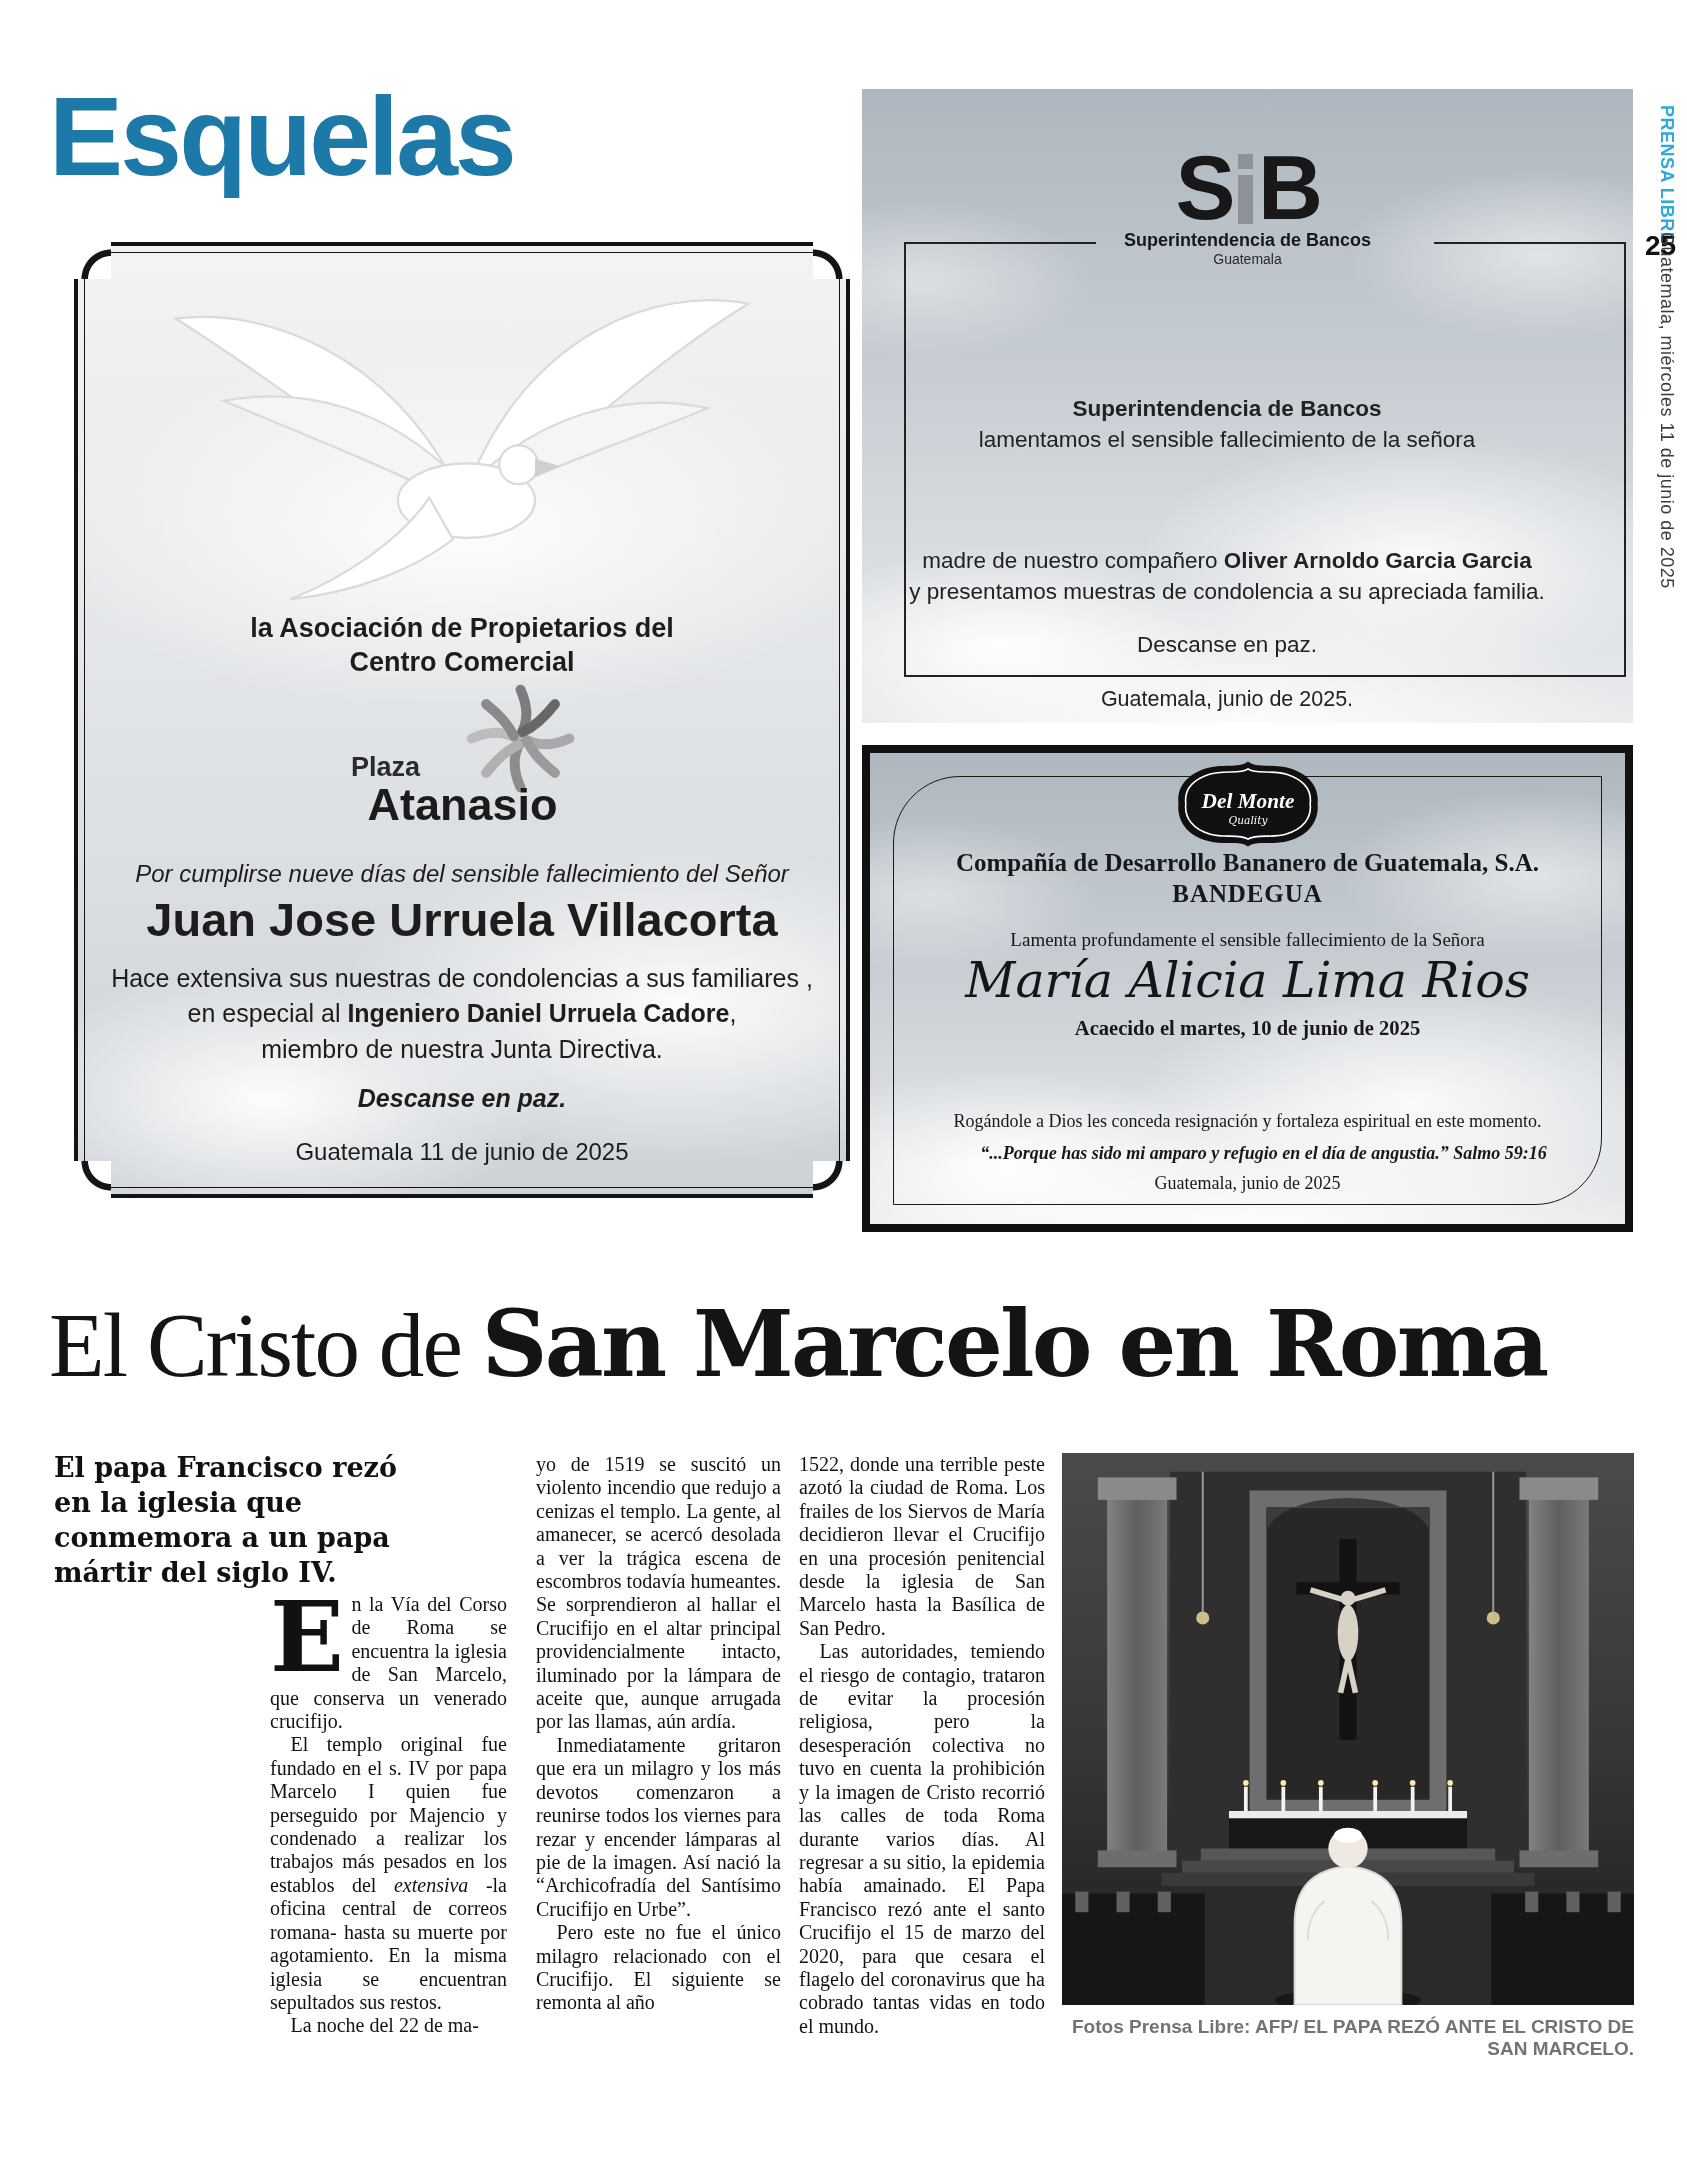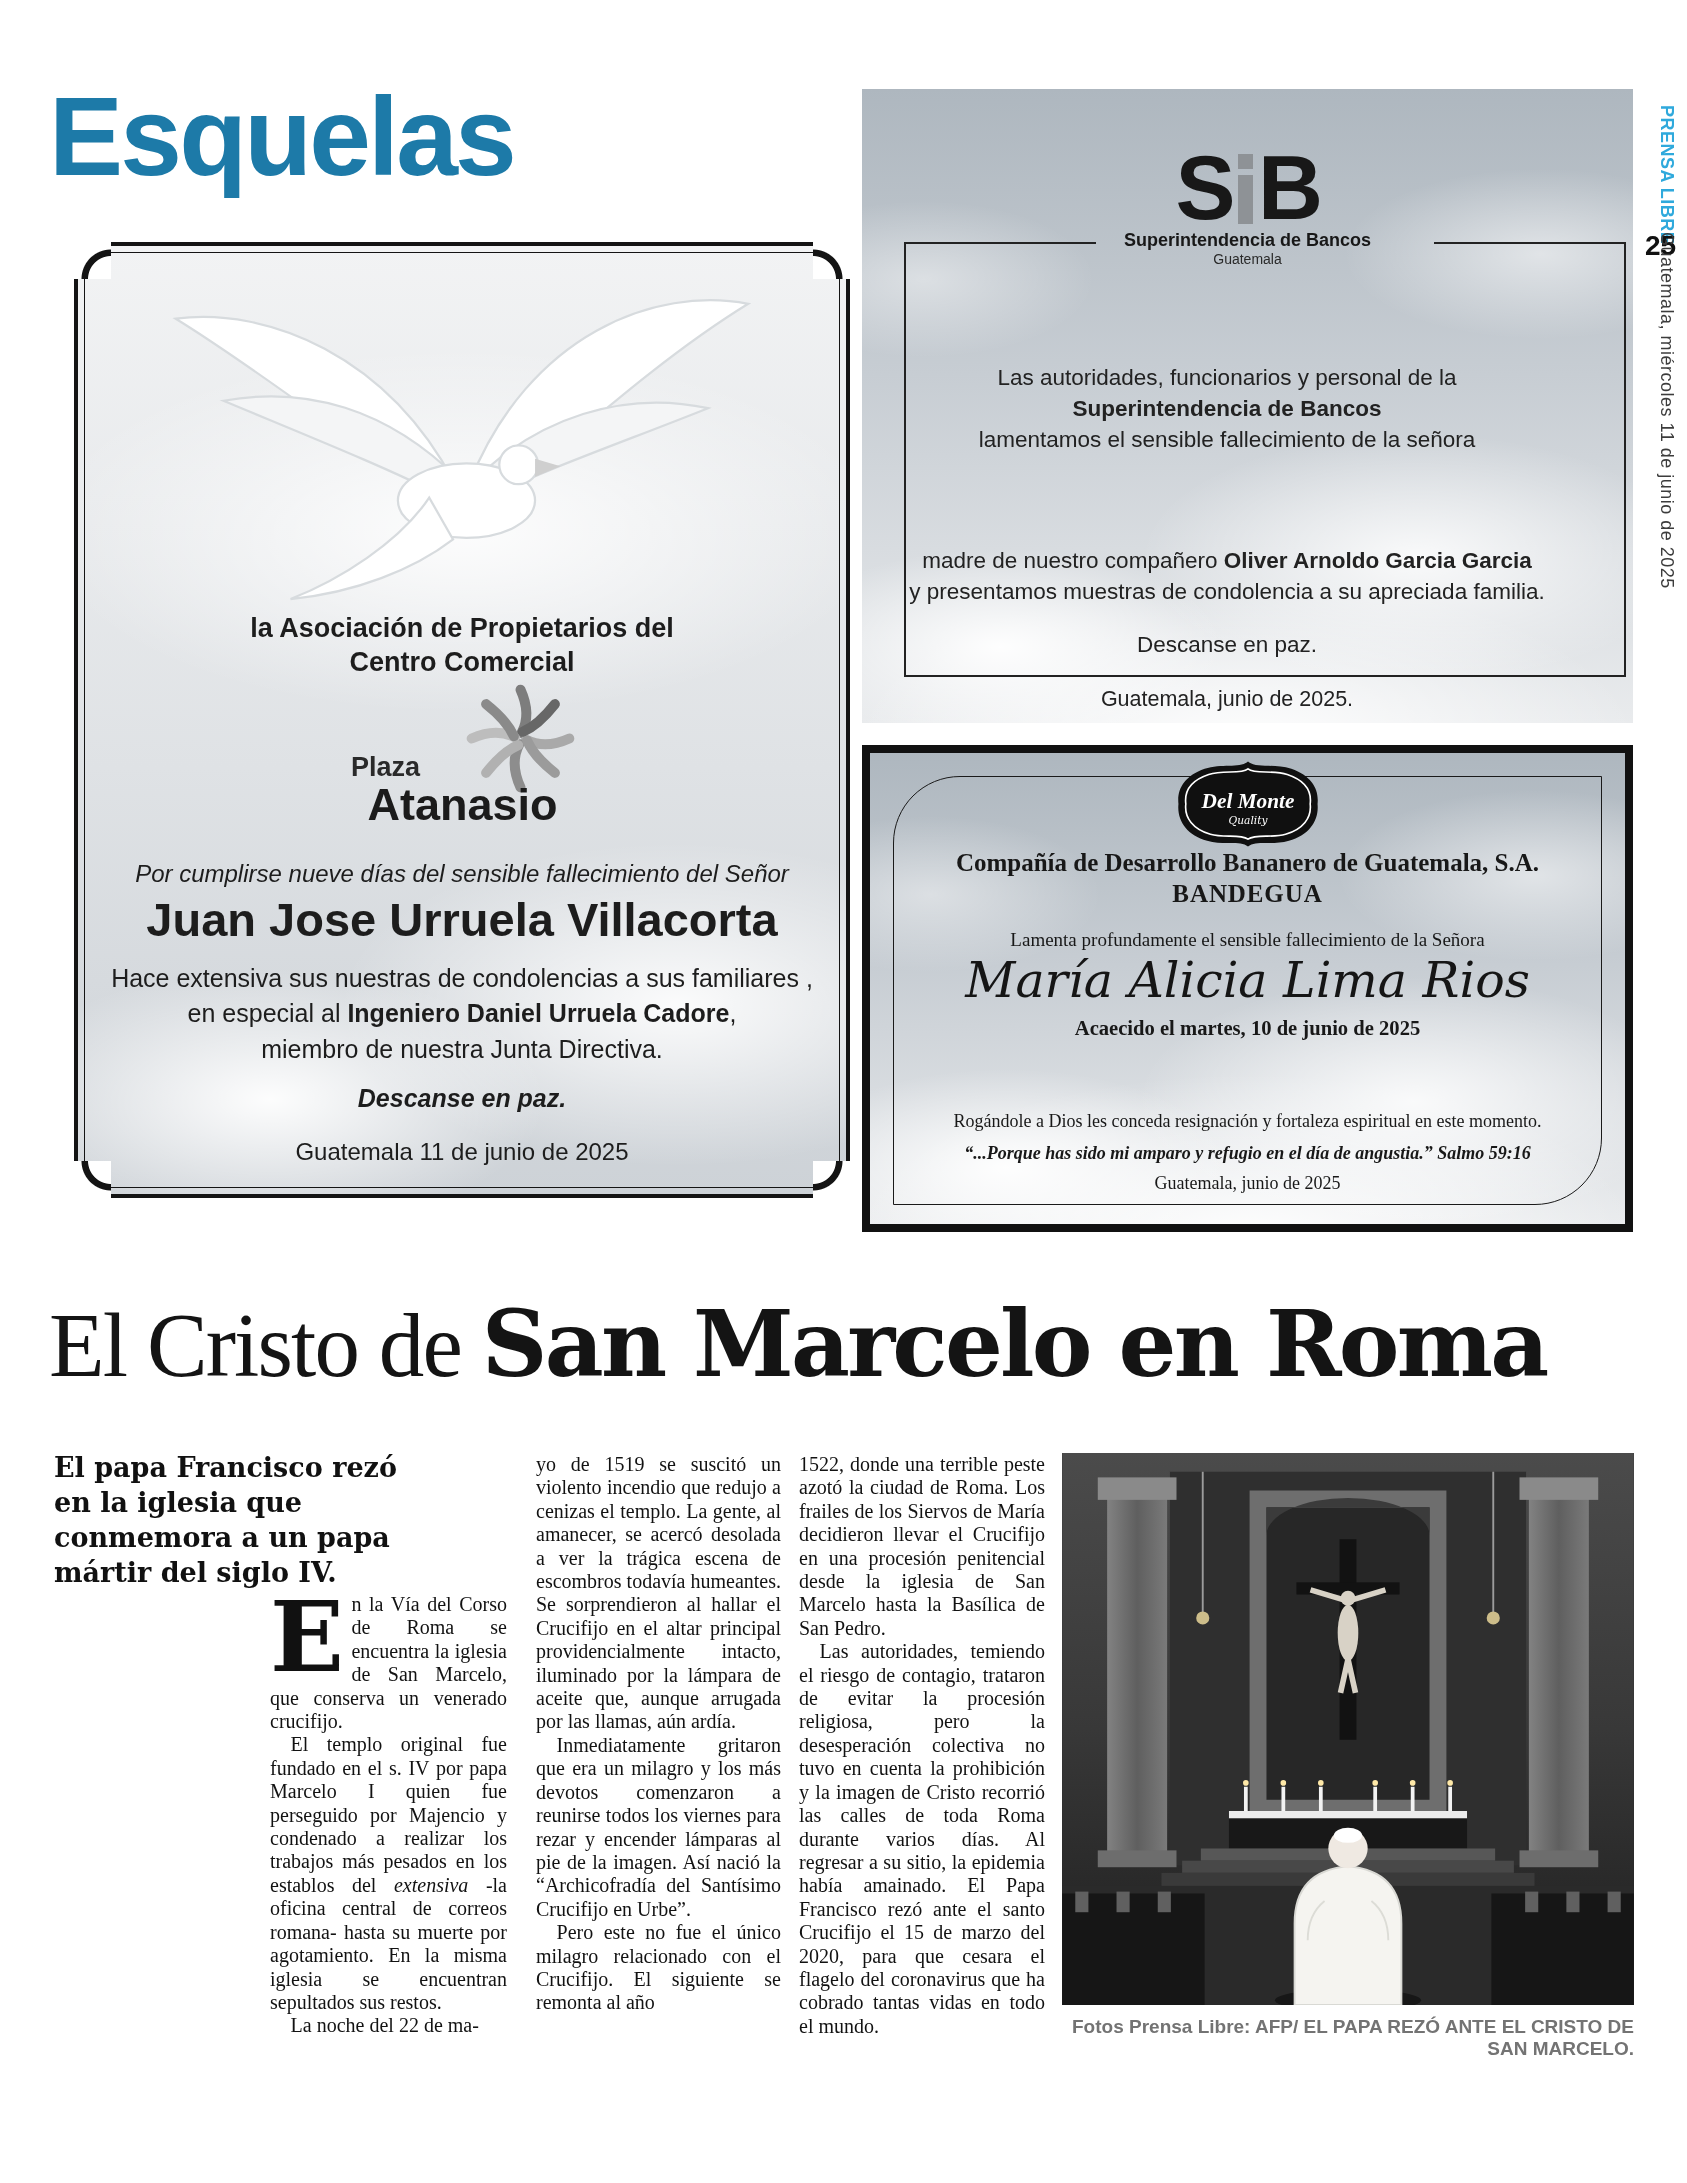--- a/index.html
+++ b/index.html
@@ -92,21 +92,21 @@
     border-radius:67px 0 67px 0;}
   .band-line{left:0;width:100%;text-align:center;color:#181818;font-family:"Liberation Serif",serif;}
   #band-logo{position:absolute;left:50%;top:5.6px;transform:translateX(-50%);width:157px;height:90px;}
   #band-company{top:96px;font-size:25px;font-weight:700;}
   #band-short{top:127px;font-size:25px;font-weight:700;letter-spacing:0.9px;}
   #band-intro{top:176px;font-size:19px;}
   #band-name{top:199px;font-size:49px;font-family:"DejaVu Serif",serif;font-style:italic;color:#151515;}
   #band-occurred{top:264px;font-size:20.6px;font-weight:700;}
   #band-cond{top:298px;left:26px;width:655px;font-size:18px;line-height:24px;}
   #band-prayer{top:358px;font-size:18px;}
-  #band-verse{top:390px;font-size:18px;font-weight:700;font-style:italic;}
+  #band-verse{top:390px;font-size:18px;font-weight:700;font-style:italic;padding-left:16px;}
   #band-date{top:420px;font-size:18px;}
 
   
   #headline{left:49px;top:1291px;font-size:91px;letter-spacing:-1.9px;color:#141414;
     font-family:"Liberation Serif",serif;white-space:nowrap;}
   #headline .hl-light{font-weight:400;}
   #headline .hl-bold{font-weight:700;font-family:"DejaVu Serif",serif;letter-spacing:-2.8px;}
   #lede{left:54px;top:1450px;width:345px;font-family:"DejaVu Serif",serif;font-weight:700;
     font-size:27px;line-height:35px;color:#111;}
   .bodycol{font-family:"Liberation Serif",serif;font-size:20px;line-height:23.4px;
@@ -193,21 +193,20 @@
         <span id="sib-i">
             <span class="seg1"></span>
             <span class="seg2"></span>
           </span>
         <span class="sib-letter">B</span>
       </div>
       <div id="sib-org">Superintendencia de Bancos</div>
       <div id="sib-country">Guatemala</div>
     </div>
 
-    <div class="abs sib-line" id="sib-l1">Las autoridades, funcionarios y personal de la</div>
     <div class="abs sib-line" id="sib-l2">Superintendencia de Bancos</div>
     <div class="abs sib-line" id="sib-l3">lamentamos el sensible fallecimiento de la señora</div>
     <div class="abs sib-line" id="sib-rel"><span>madre de nuestro compañero </span><b>Oliver Arnoldo Garcia Garcia</b></div>
     <div class="abs sib-line" id="sib-l5">y presentamos muestras de condolencia a su apreciada familia.</div>
     <div class="abs sib-line" id="sib-rip">Descanse en paz.</div>
     <div class="abs sib-line" id="sib-date">Guatemala, junio de 2025.</div>
   </div>
 
   <div class="abs clouds" id="band-box">
     <div id="band-inner"></div>

